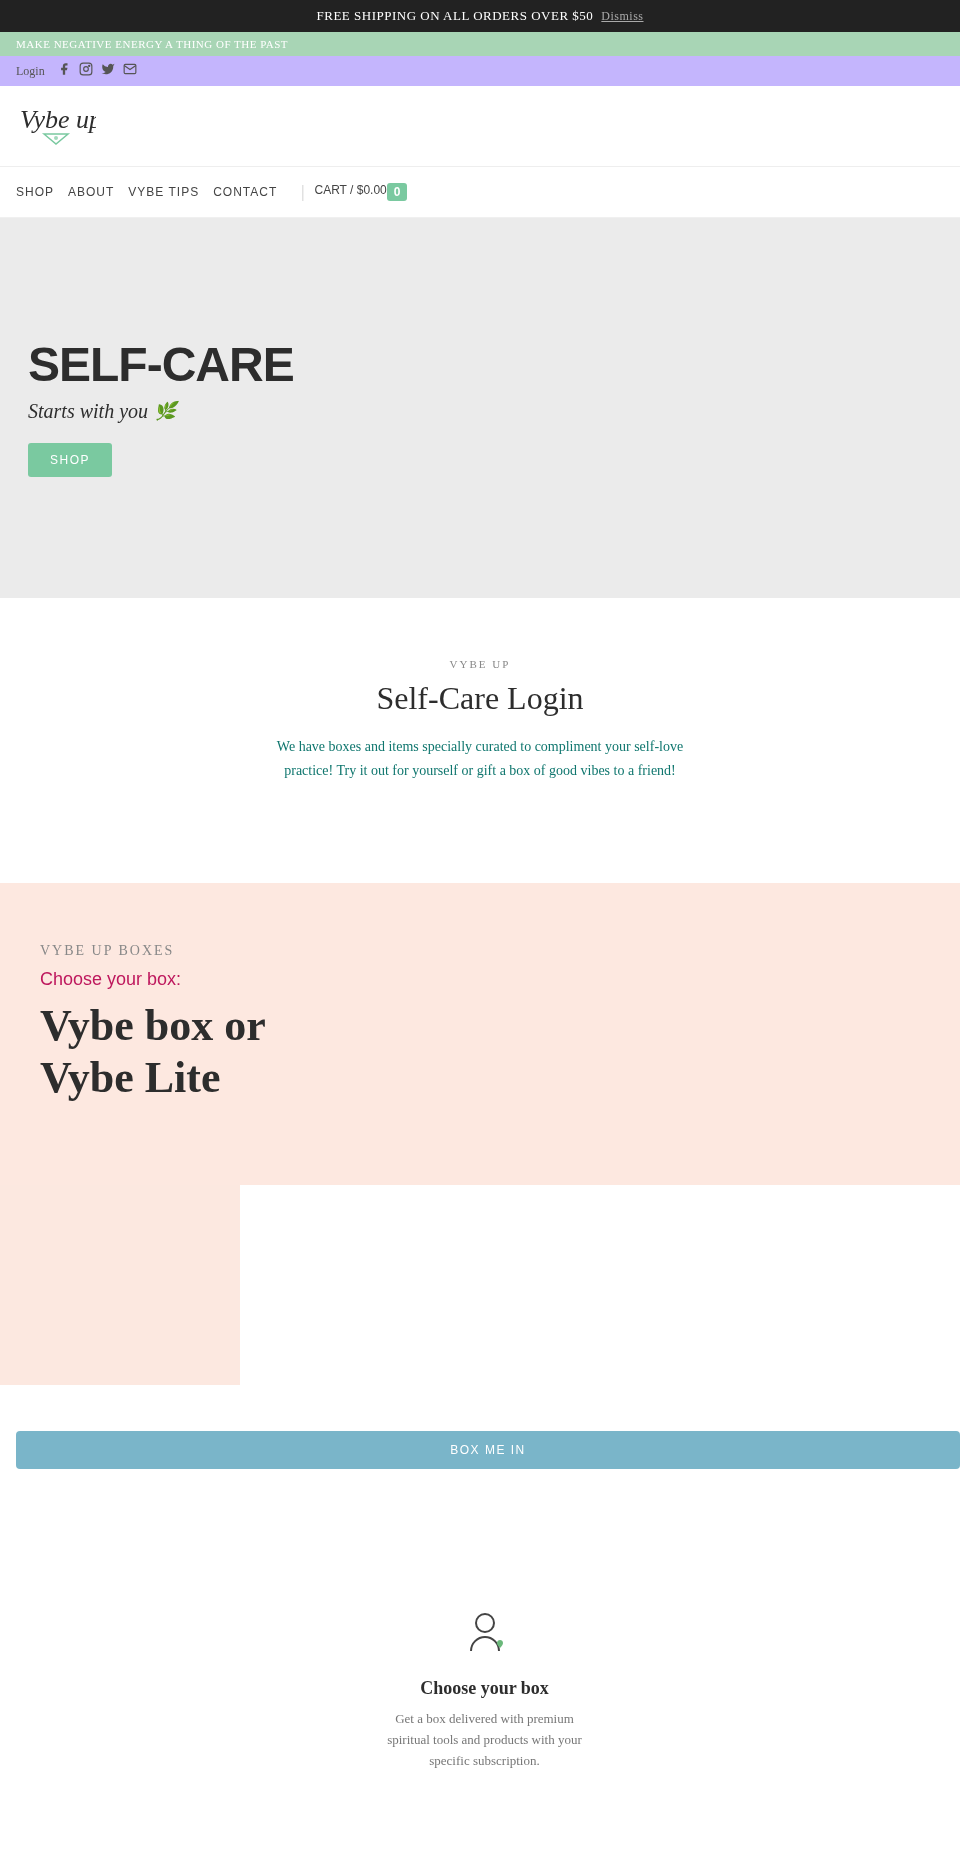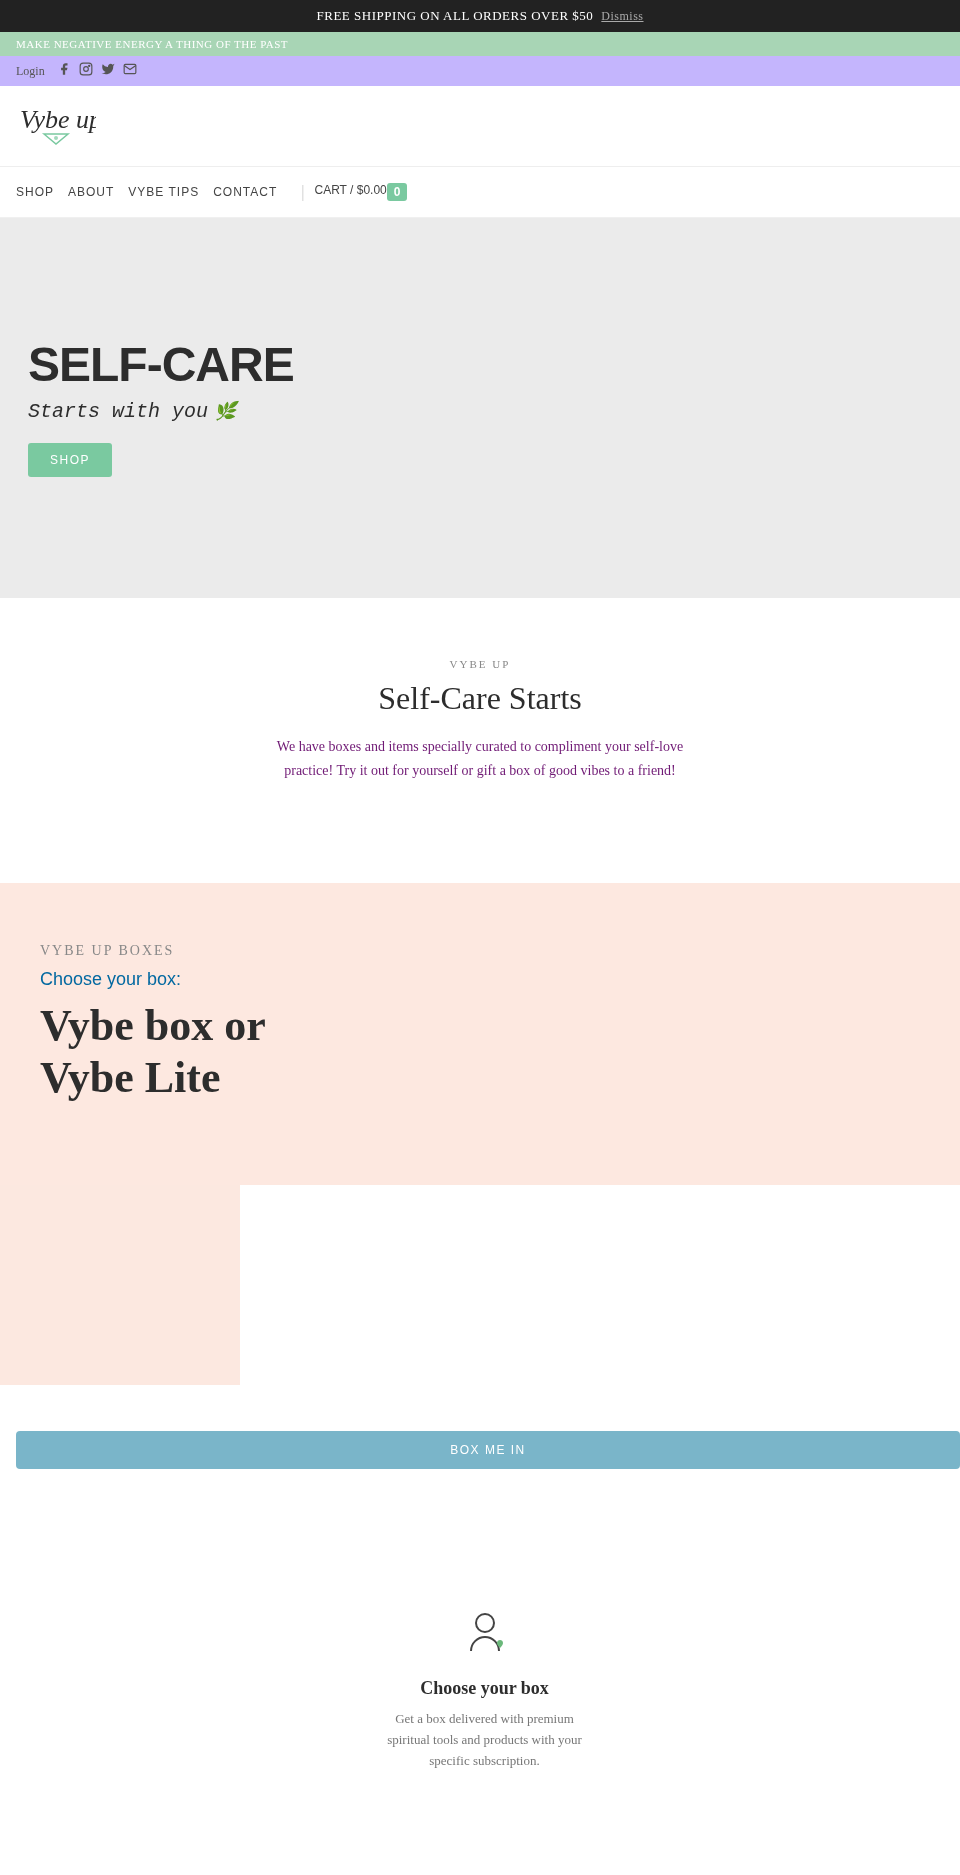--- a/index.html
+++ b/index.html
@@ -135,21 +135,21 @@
       letter-spacing: -1px;
       line-height: 1.1;
     }
     .hero-subtitle {
       font-size: 20px;
       color: #2d2d2d;
       margin-top: 8px;
       display: flex;
       align-items: center;
       gap: 6px;
-      font-family: Liberation Mono, monospace;
+      font-family: Liberation Serif, serif;
       font-style: italic;
     }
     .leaf-icon {
       color: #6ab87a;
       font-size: 18px;
     }
     .shop-btn {
       margin-top: 20px;
       background: #7ac9a0;
       color: #fff;
@@ -178,42 +178,42 @@
     }
     .section-title {
       font-family: Georgia, serif;
       font-size: 32px;
       color: #2d2d2d;
       margin-bottom: 18px;
       font-weight: normal;
     }
     .section-desc {
       font-size: 14px;
-      color: #701a75;
+      color: #0f766e;
       max-width: 420px;
       margin: 0 auto;
       line-height: 1.7;
     }
 
     
     .choose-section {
       background: #fde8e0;
       padding: 60px 40px 80px 40px;
       min-height: 280px;
     }
     .choose-tag {
       font-size: 14px;
       letter-spacing: 2px;
       color: #888;
       text-transform: uppercase;
       margin-bottom: 10px;
     }
     .choose-subtitle {
       font-size: 18px;
-      color: #0369a1;
+      color: #be185d;
       margin-bottom: 10px;
       font-family: Arial, sans-serif;
     }
     .choose-title {
       font-size: 44px;
       color: #2d2d2d;
       font-family: Georgia, serif;
       font-weight: bold;
       line-height: 1.2;
     }
@@ -361,21 +361,21 @@
     <div class="hero-subtitle">
       <span>Starts with you</span>
       <span class="leaf-icon">🌿</span>
     </div>
     <button class="shop-btn">SHOP</button>
   </div>
 </div>
 
 <div class="selfcare-section">
   <div class="section-tag">VYBE UP</div>
-  <h2 class="section-title">Self-Care Starts</h2>
+  <h2 class="section-title">Self-Care Login</h2>
   <p class="section-desc">We have boxes and items specially curated to compliment your self-love practice! Try it out for yourself or gift a box of good vibes to a friend!</p>
 </div>
 
 <div class="spacer"></div>
 
 <div class="choose-section">
   <div class="choose-tag">VYBE UP BOXES</div>
   <div class="choose-subtitle">Choose your box:</div>
   <div class="choose-title">
     <span style="white-space:pre-line;">Vybe box or

